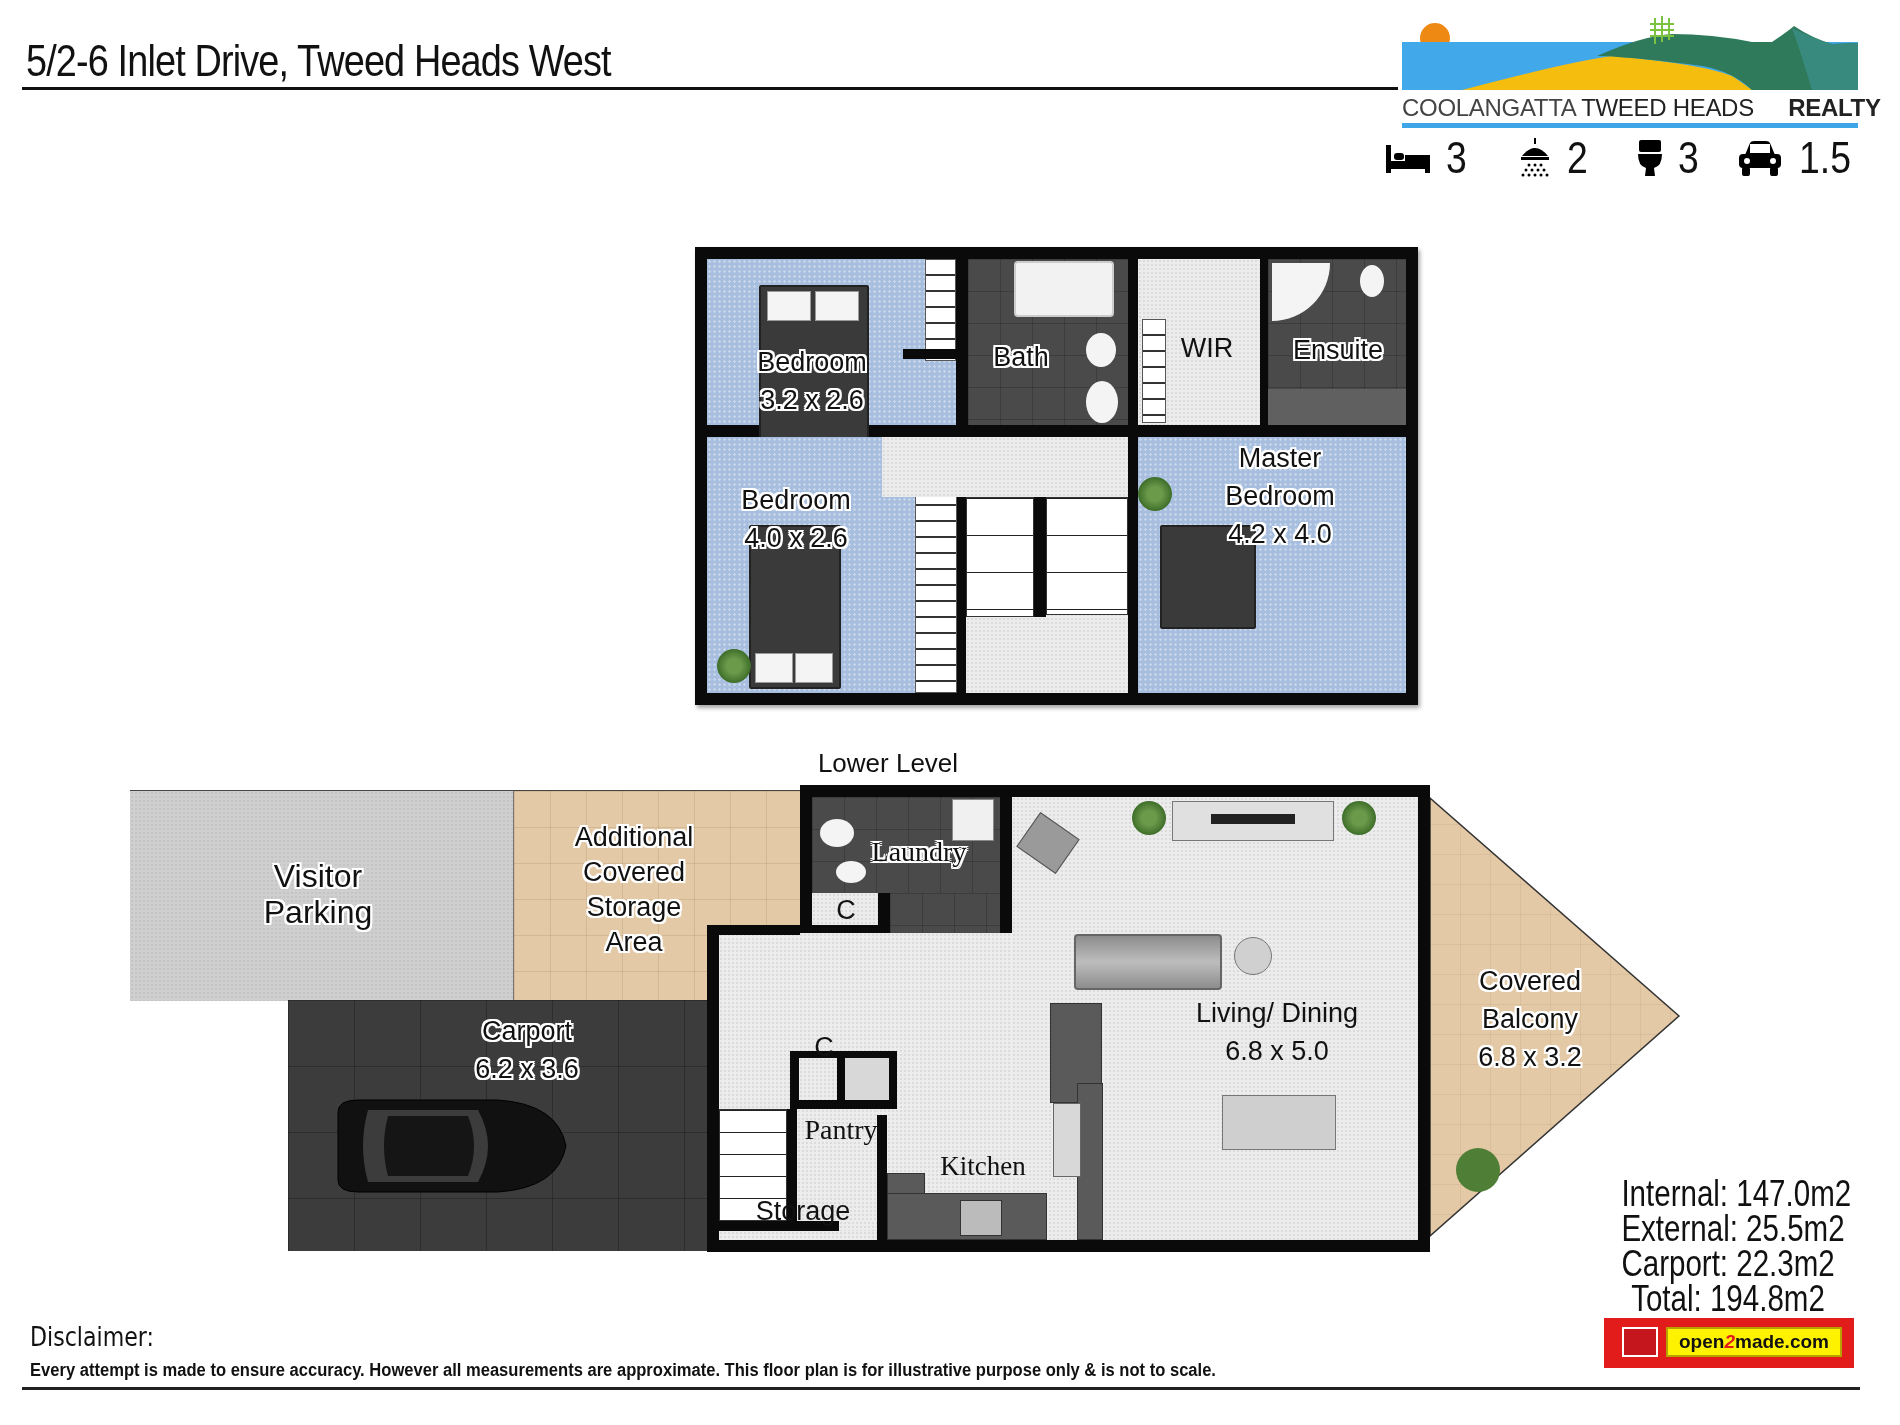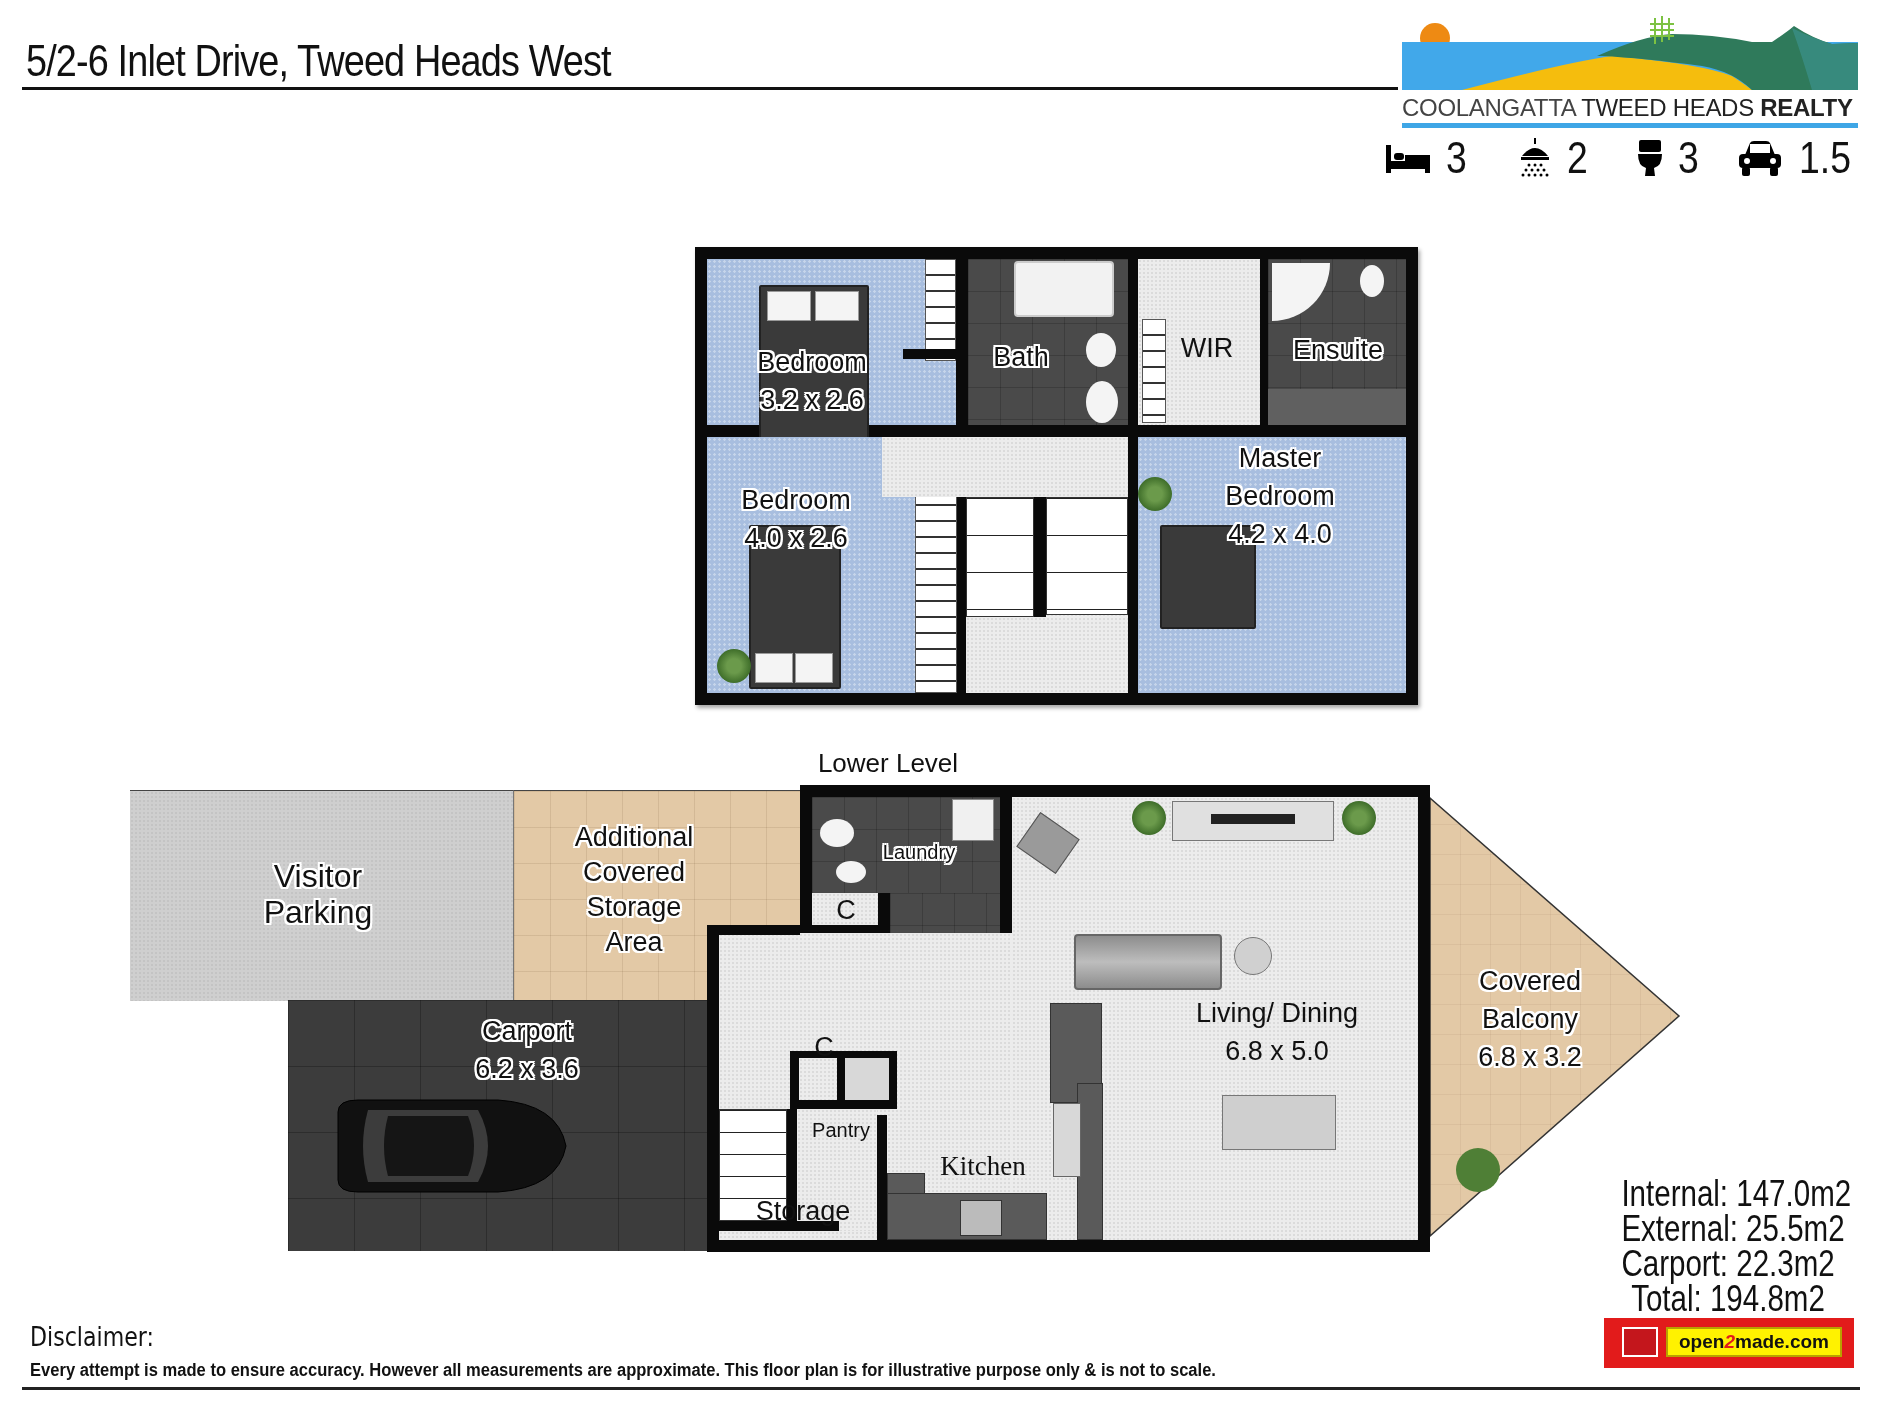--- a/index.html
+++ b/index.html
@@ -4,36 +4,36 @@
 <style>
   html,body{margin:0;padding:0;background:#fff;}
   body{width:1900px;height:1425px;position:relative;overflow:hidden;font-family:"Liberation Sans",sans-serif;color:#111;}
   .abs{position:absolute;}
   .title{left:26px;top:36px;font-size:44px;letter-spacing:-1px;transform:scaleX(0.86);transform-origin:left top;white-space:nowrap;color:#111;}
   .title-rule{left:22px;top:87px;width:1376px;height:3px;background:#111;}
   .logo{left:1402px;top:16px;width:456px;height:114px;}
   .logo-text{left:1402px;top:94px;width:456px;font-size:24px;white-space:nowrap;letter-spacing:-0.3px;}
   .logo-text .t1{color:#444;font-weight:normal;}
   .logo-text .t2{color:#222;}
-  .logo-text .t3{color:#222;font-weight:bold;}
+  .logo-text .t3{color:#222;font-weight:bold;margin-left:28px;}
   .logo-line{left:1402px;top:123px;width:456px;height:5px;background:#3ea6e6;}
   .feat{top:136px;height:44px;display:flex;align-items:center;}
   .feat .num{font-size:44px;transform:scaleX(0.85);transform-origin:left center;margin-left:16px;line-height:44px;}
   .level-label{font-size:26px;color:#111;white-space:nowrap;transform:translateX(-50%);}
   .room{position:absolute;box-sizing:border-box;}
   .carpet{background-color:#a8bedf;background-image:radial-gradient(rgba(255,255,255,.35) 1px,transparent 1.5px);background-size:5px 5px;}
   .tile-dark{background-color:#4a4a4a;background-image:linear-gradient(rgba(0,0,0,.18) 1px,transparent 1px),linear-gradient(90deg,rgba(0,0,0,.18) 1px,transparent 1px);background-size:32px 32px;}
   .floor-light{background-color:#ececec;background-image:radial-gradient(rgba(0,0,0,.07) 1px,transparent 1.5px);background-size:4px 4px;}
   .paver{background-color:#e3c9a6;background-image:linear-gradient(rgba(120,90,60,.15) 1px,transparent 1px),linear-gradient(90deg,rgba(120,90,60,.15) 1px,transparent 1px);background-size:36px 36px;}
   .concrete{background-color:#cfcfcf;background-image:radial-gradient(rgba(0,0,0,.05) 1px,transparent 1.5px);background-size:4px 4px;}
   .carport-floor{background-color:#3c3c3c;background-image:linear-gradient(rgba(0,0,0,.25) 1px,transparent 1px),linear-gradient(90deg,rgba(0,0,0,.25) 1px,transparent 1px);background-size:66px 66px;}
   .wall{position:absolute;background:#0a0a0a;}
   .lbl{position:absolute;transform:translate(-50%,-50%);text-align:center;white-space:nowrap;font-size:27px;line-height:38px;color:#111;}
   .lbl.halo{color:#111;text-shadow:-2px -2px 0 #fff,2px -2px 0 #fff,-2px 2px 0 #fff,2px 2px 0 #fff,0 2px 0 #fff,0 -2px 0 #fff,2px 0 0 #fff,-2px 0 0 #fff;}
-  .lbl.sm{font-size:20px;line-height:30px;}
+  .lbl.sm{font-size:28px;line-height:30px;font-family:Liberation Serif, serif;}
   .bed{position:absolute;background:#3a3a3a;border:2px solid #222;border-radius:2px;}
   .pillow{position:absolute;background:#f4f4f4;border:1px solid #999;}
   .stairs{position:absolute;background:#fff;background-image:linear-gradient(#222 1px,transparent 1px);background-size:100% 37px;border:1px solid #333;box-sizing:border-box;}
   .robe{position:absolute;background:repeating-linear-gradient(180deg,#fff 0 14px,#333 14px 16px);border:1px solid #555;box-sizing:border-box;}
   .counter{position:absolute;background:#5a5a5a;border:1px solid #333;box-sizing:border-box;}
   .sofa{position:absolute;background:linear-gradient(#8d8d8d,#bdbdbd 50%,#8d8d8d);border:2px solid #666;border-radius:4px;box-sizing:border-box;}
   .plant{position:absolute;width:34px;height:34px;border-radius:50%;background:radial-gradient(circle,#6b9a4b 30%,#3f6e2a 70%);}
   .table{position:absolute;background:#cfcfcf;border:1px solid #777;box-sizing:border-box;}
   .stats{left:1598px;width:260px;text-align:center;font-size:36px;line-height:35px;transform:scaleX(0.82);transform-origin:center top;white-space:nowrap;}
   .badge{left:1604px;top:1318px;width:250px;height:50px;background:#e21b1b;box-sizing:border-box;}

